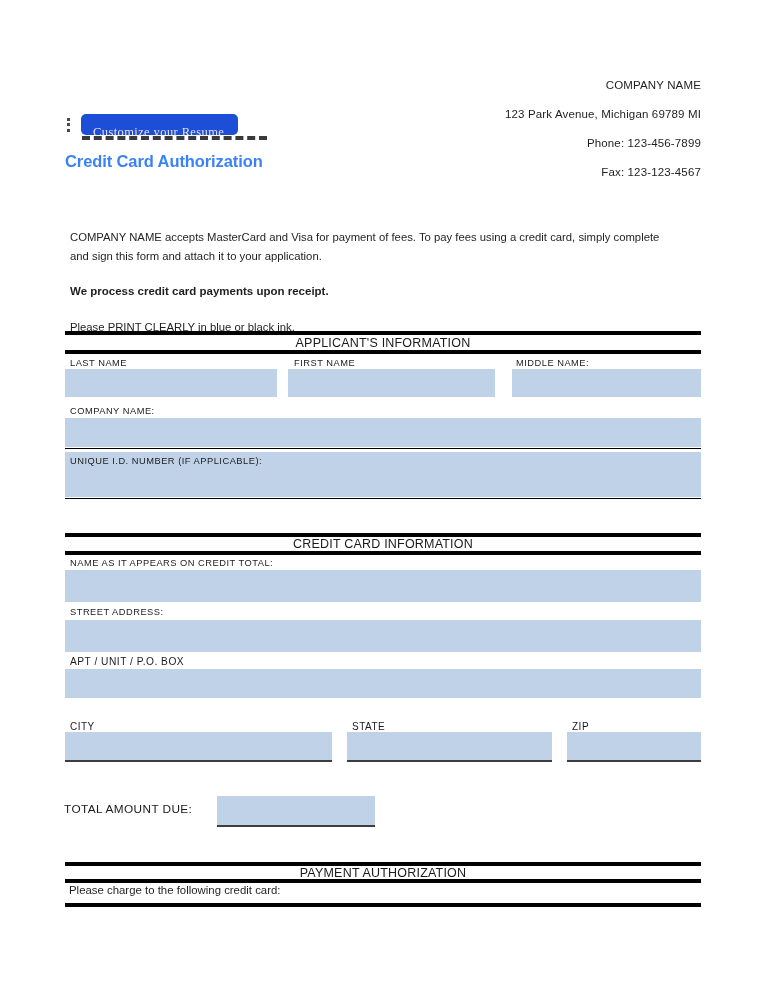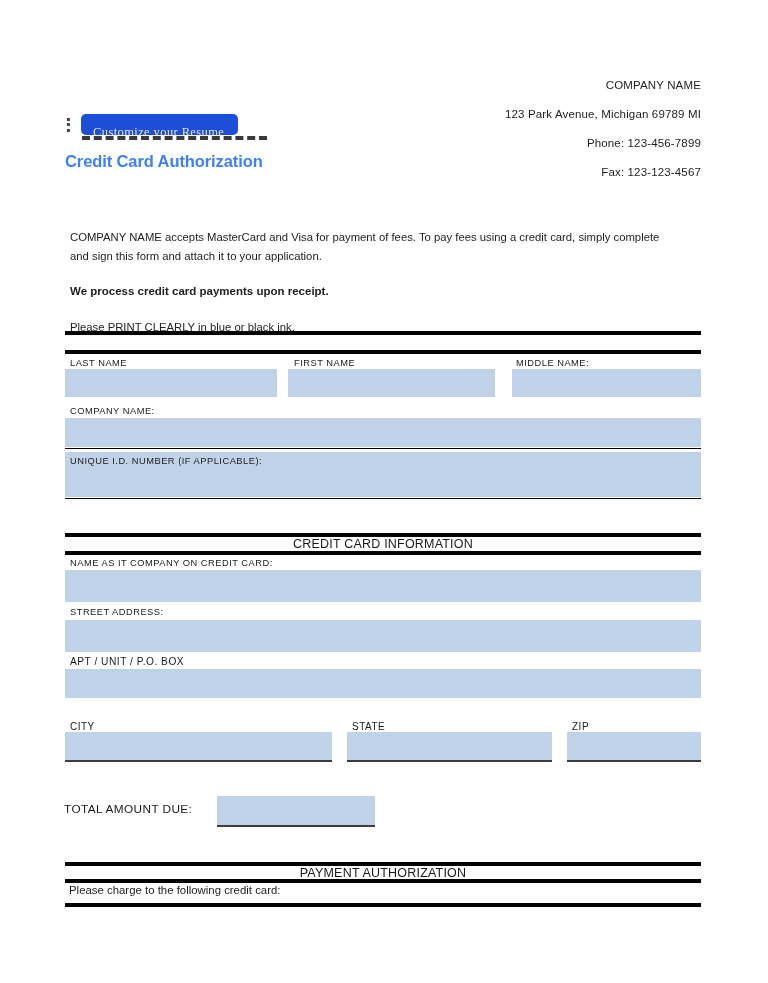--- a/index.html
+++ b/index.html
@@ -229,20 +229,21 @@
     <div class="doc-title">Credit Card Authorization</div>
   </div>
 
   <div class="intro">
     <p class="para1">COMPANY NAME accepts MasterCard and Visa for payment of fees. To pay fees using a credit card, simply complete and sign this form and attach it to your application.</p>
     <p class="bold-line">We process credit card payments upon receipt.</p>
     <p class="print-line">Please PRINT CLEARLY in blue or black ink.</p>
   </div>
 
   <div class="rule-thick" style="top:331px;"></div>
+  <div class="section-title" style="top:336px;">APPLICANT'S INFORMATION</div>
   <div class="rule-thick" style="top:350px;"></div>
 
   <div class="fld-label" style="left:70px; top:358px;">LAST NAME</div>
   <div class="fld-box" style="left:65px; top:369px; width:212px; height:28px;"></div>
 
   <div class="fld-label" style="left:294px; top:358px;">FIRST NAME</div>
   <div class="fld-box" style="left:288px; top:369px; width:207px; height:28px;"></div>
 
   <div class="fld-label" style="left:516px; top:358px;">MIDDLE NAME:</div>
   <div class="fld-box" style="left:512px; top:369px; width:189px; height:28px;"></div>
@@ -253,21 +254,21 @@
 
   <div class="fld-band" style="left:65px; top:452px; width:636px; height:16px;"></div>
   <div class="fld-label" style="left:70px; top:456px;">UNIQUE I.D. NUMBER (IF APPLICABLE):</div>
   <div class="fld-box" style="left:65px; top:468px; width:636px; height:29px;"></div>
   <div class="rule-thin" style="top:498px;"></div>
 
   <div class="rule-thick" style="top:533px;"></div>
   <div class="section-title" style="top:537px;">CREDIT CARD INFORMATION</div>
   <div class="rule-thick" style="top:551px;"></div>
 
-  <div class="fld-label" style="left:70px; top:558px;">NAME AS IT COMPANY ON CREDIT CARD:</div>
+  <div class="fld-label" style="left:70px; top:558px;">NAME AS IT APPEARS ON CREDIT TOTAL:</div>
   <div class="fld-box" style="left:65px; top:570px; width:636px; height:29px;"></div>
   <div class="fld-band" style="left:65px; top:599px; width:636px; height:3px;"></div>
 
   <div class="fld-label" style="left:70px; top:607px;">STREET ADDRESS:</div>
   <div class="fld-box" style="left:65px; top:620px; width:636px; height:29px;"></div>
   <div class="fld-band" style="left:65px; top:649px; width:636px; height:3px;"></div>
 
   <div class="fld-label" style="left:70px; top:656px; font-size:10.2px;">APT / UNIT / P.O. BOX</div>
   <div class="fld-box" style="left:65px; top:669px; width:636px; height:29px;"></div>
 

